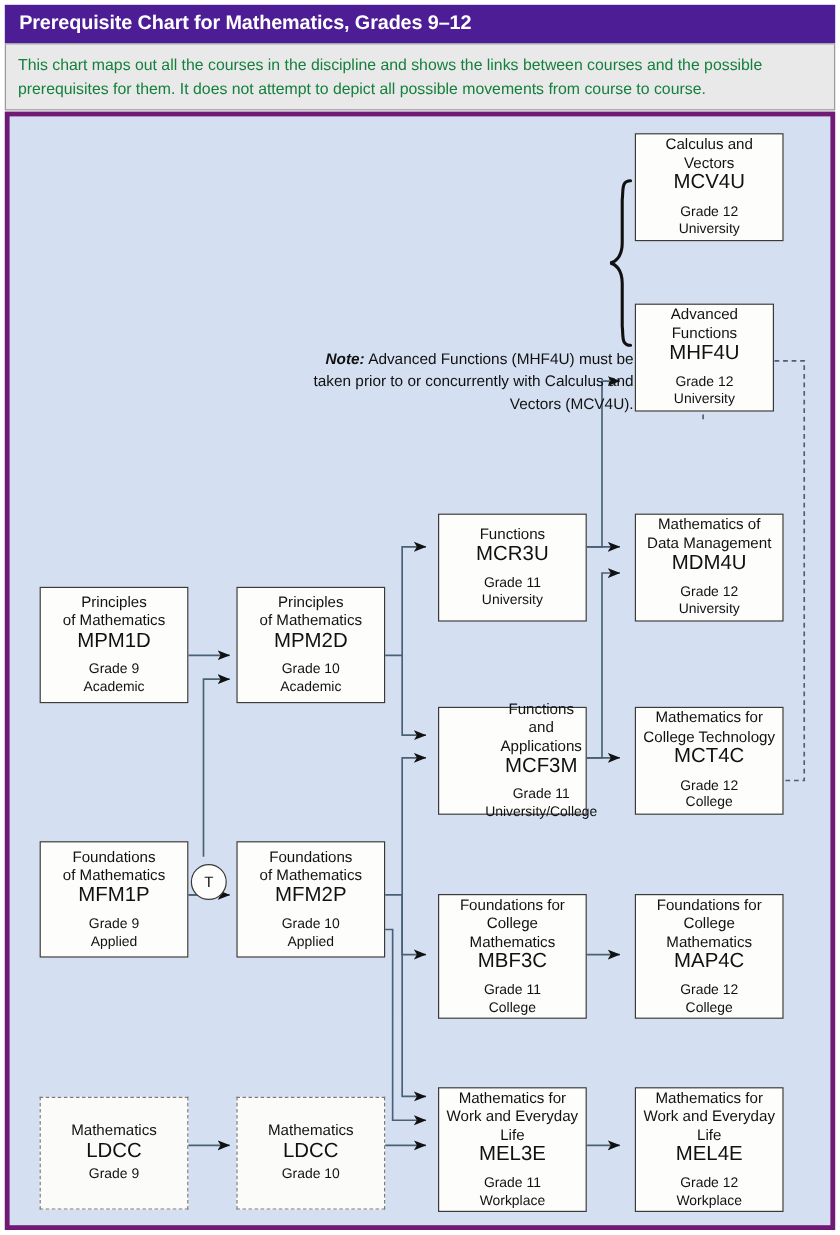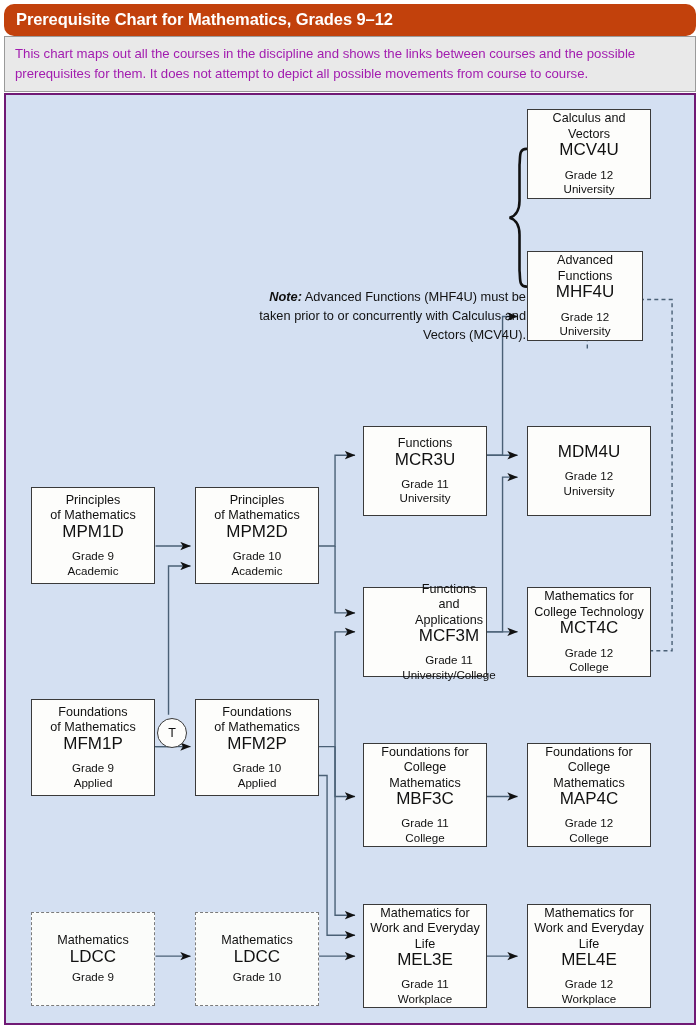--- a/index.html
+++ b/index.html
@@ -17,23 +17,22 @@
     overflow: hidden;
     background: #ffffff;
   }
   
   #title-bar {
     position: absolute;
     left: 4px;
     top: 4px;
     width: 692px;
     height: 32px;
-    background: #c2410c;
-    box-sizing: border-box;
-    border-radius: 10px;
+    background: #4c1d95;
+    box-sizing: border-box;
   }
   #title-text {
     position: absolute;
     left: 12px;
     top: 6px;
     color: #ffffff;
     font-size: 16.5px;
     font-weight: bold;
     letter-spacing: -0.1px;
     white-space: nowrap;
@@ -47,33 +46,33 @@
     height: 56px;
     background: #e9e9e9;
     border: 1px solid #9a9a9a;
     box-sizing: border-box;
   }
   #desc-text {
     position: absolute;
     left: 10px;
     top: 7px;
     width: 672px;
-    color: #a21caf;
+    color: #15803d;
     font-size: 13.2px;
     line-height: 20px;
   }
   
   #chart-area {
     position: absolute;
     left: 4px;
     top: 93px;
     width: 692px;
     height: 932px;
     background: #d4e0f2;
-    border: 2px solid #701a75;
+    border: 4px solid #701a75;
     box-sizing: border-box;
     overflow: hidden;
   }
   #edges {
     position: absolute;
     left: 0;
     top: 0;
     width: 100%;
     height: 100%;
     pointer-events: none;
@@ -232,20 +231,22 @@
     </div>
 
     <div class="node" style="left:357px; top:331px; width:124px; height:90px;">
       <div class="title">Functions</div>
       <div class="code">MCR3U</div>
       <div class="level">Grade 11
 University</div>
     </div>
 
     <div class="node" style="left:521px; top:331px; width:124px; height:90px;">
+      <div class="title">Mathematics of
+Data Management</div>
       <div class="code">MDM4U</div>
       <div class="level">Grade 12
 University</div>
     </div>
 
     <div class="node" style="left:25px; top:392px; width:124px; height:97px;">
       <div class="title">Principles
 of Mathematics</div>
       <div class="code">MPM1D</div>
       <div class="level">Grade 9

